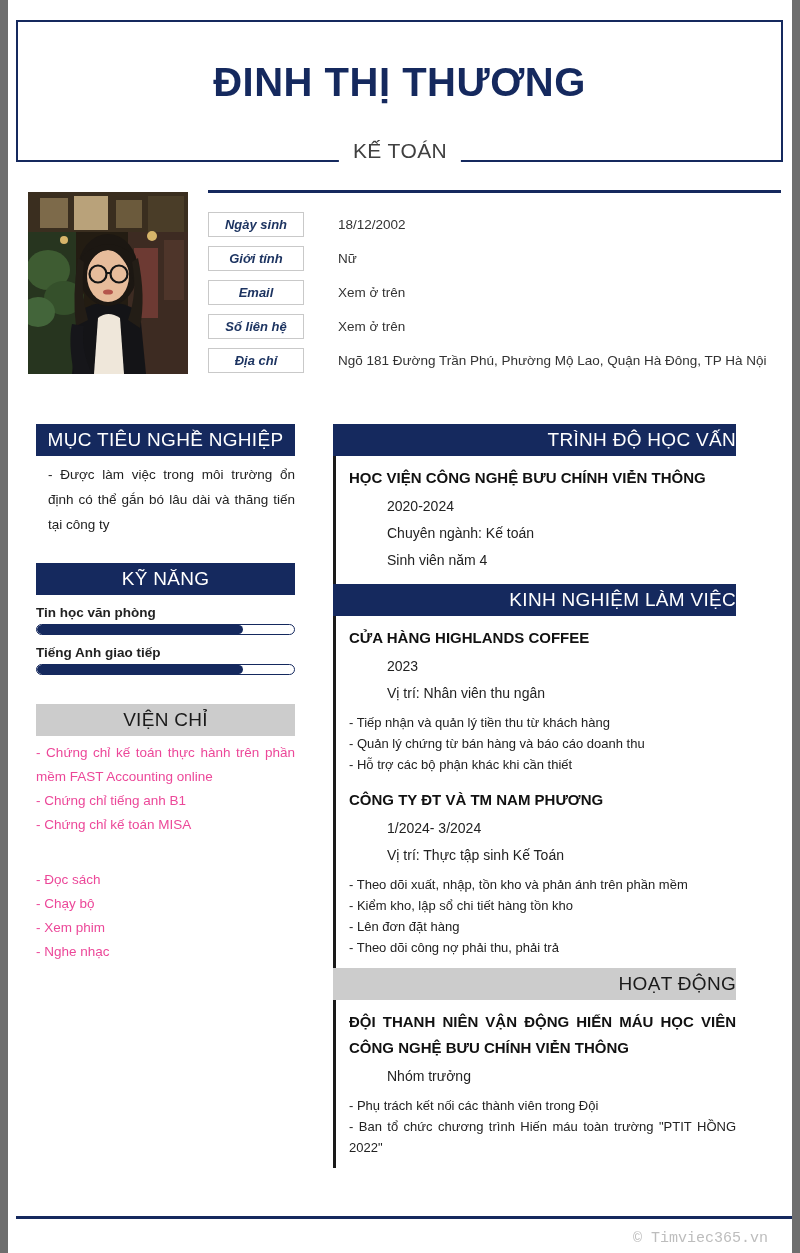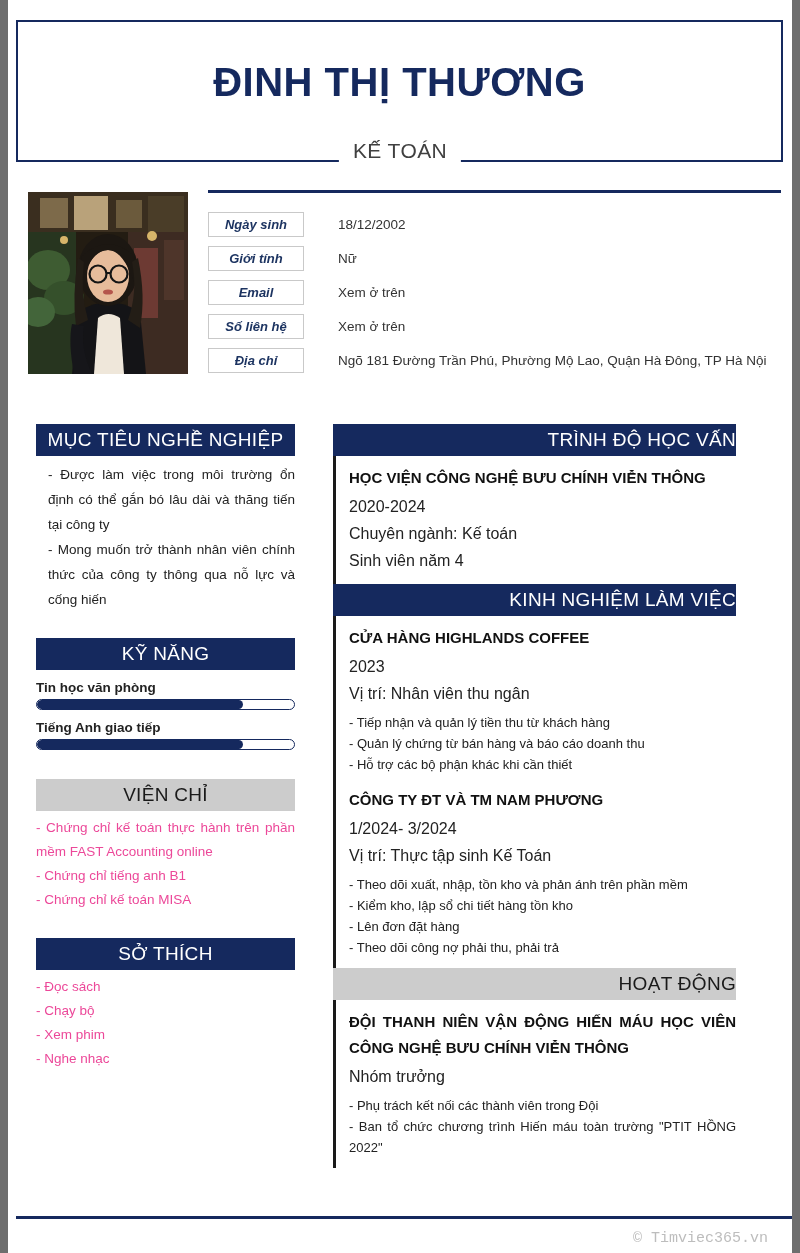--- a/index.html
+++ b/index.html
@@ -188,23 +188,24 @@
   .rc-title {
     font-size: 15px;
     font-weight: bold;
     color: #111111;
     line-height: 26px;
     text-align: justify;
     text-align-last: left;
     margin-bottom: 2px;
   }
   .rc-sub {
-    font-size: 16px;
+    font-size: 14px;
     color: #222222;
     line-height: 27px;
+    margin-left: 38px;
   }
   .rc-bullets {
     padding-top: 5px;
     font-size: 13px;
     line-height: 21px;
     color: #222222;
   }
   .rc-bullets .li { text-align: justify; }
   .rc-gap { height: 12px; }
 
@@ -291,21 +292,20 @@
       <div class="info-label">Địa chỉ</div>
       <div class="info-value">Ngõ 181 Đường Trần Phú, Phường Mộ Lao, Quận Hà Đông, TP Hà Nội</div>
     </div>
   </div>
 
   <div class="col-left">
 
     <div class="sec-head navy">MỤC TIÊU NGHỀ NGHIỆP</div>
     <div class="lc-body">
       <p>- Được làm việc trong môi trường ổn định có thể gắn bó lâu dài và thăng tiến tại công ty</p>
-      <p>- Mong muốn trở thành nhân viên chính thức của công ty thông qua nỗ lực và cống hiến</p>
     </div>
 
     <div class="gap-24"></div>
 
     <div class="sec-head navy">KỸ NĂNG</div>
     <div class="skills">
       <div>
         <div class="skill-name">Tin học văn phòng</div>
         <div class="bar-track">
           <div class="bar-fill" id="skill-fill-0" style="width: 80%;"></div>
@@ -323,21 +323,20 @@
 
     <div class="sec-head gray">VIỆN CHỈ</div>
     <div class="lc-list">
       <div class="li">- Chứng chỉ kế toán thực hành trên phần mềm FAST Accounting online</div>
       <div class="li">- Chứng chỉ tiếng anh B1</div>
       <div class="li">- Chứng chỉ kế toán MISA</div>
     </div>
 
     <div class="gap-24"></div>
 
-    <div class="sec-head navy">SỞ THÍCH</div>
     <div class="lc-list">
       <div class="li">- Đọc sách</div>
       <div class="li">- Chạy bộ</div>
       <div class="li">- Xem phim</div>
       <div class="li">- Nghe nhạc</div>
     </div>
 
   </div>
 
   <div class="col-right">

